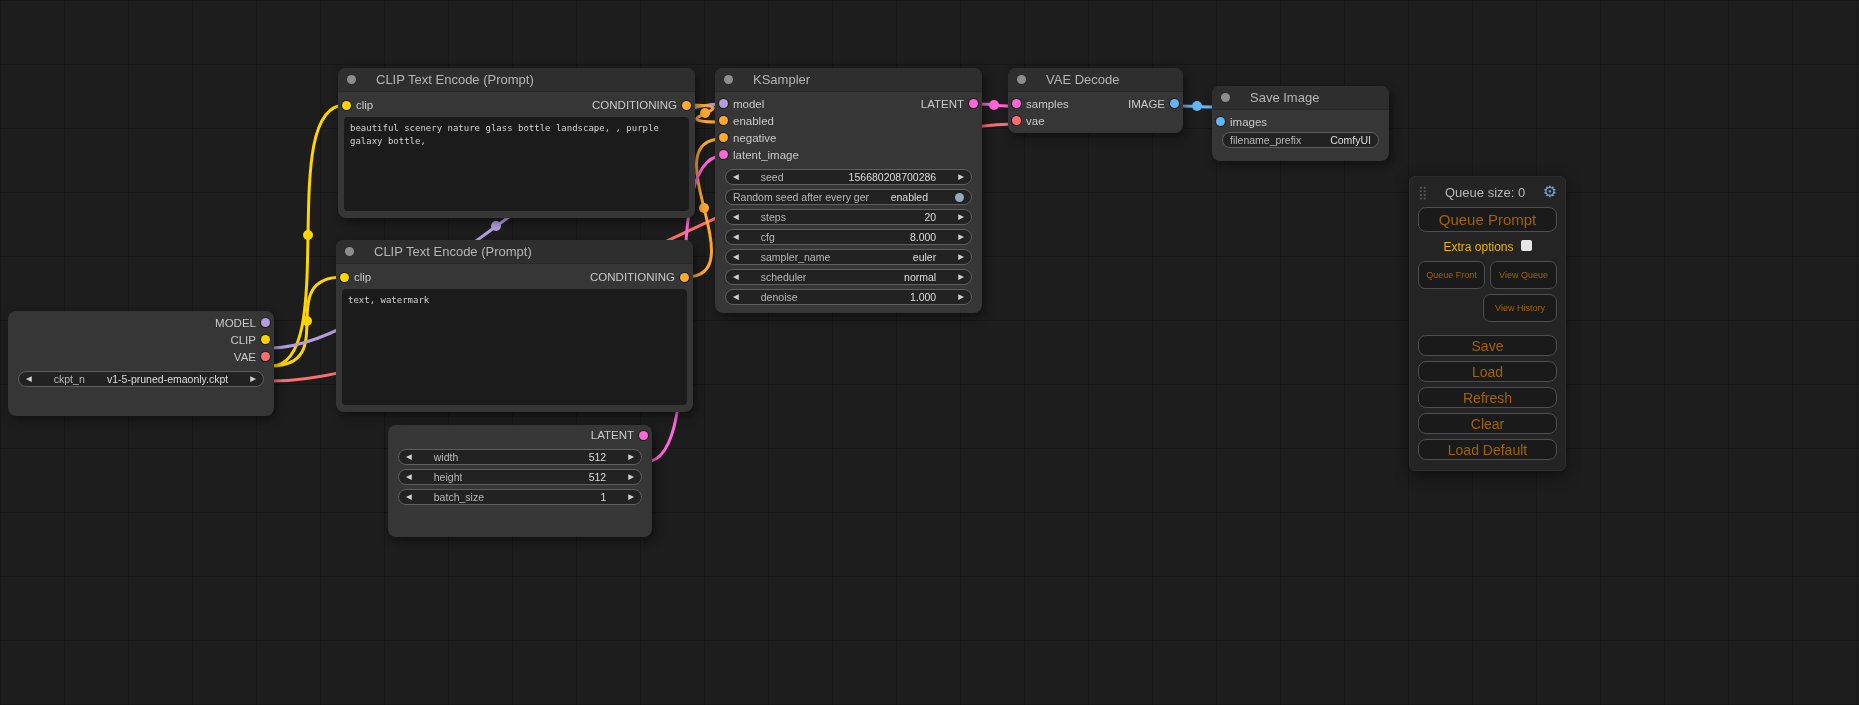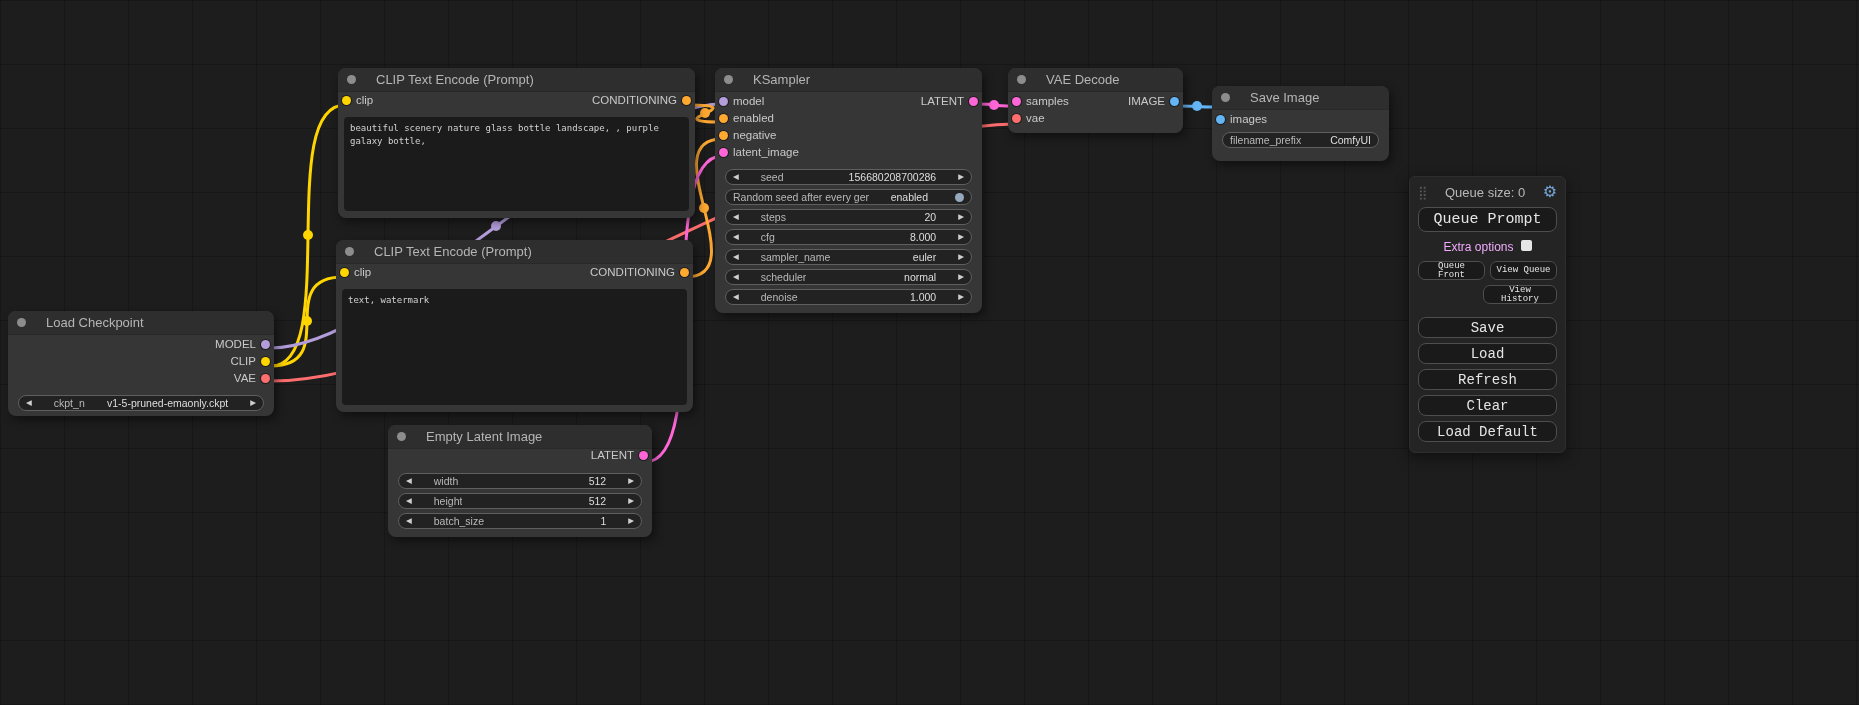--- a/index.html
+++ b/index.html
@@ -16,21 +16,21 @@
   .m-model{fill:#b39ddb}.m-clip{fill:#ffd500}
   .m-cond{fill:#ffa931}.m-latent{fill:#ff66d8}.m-image{fill:#64b5f6}
 
   .node{position:absolute;z-index:2;background:#363636;border-radius:8px;
     box-shadow:3px 4px 10px rgba(0,0,0,.45)}
   .node-title{height:24px;display:flex;align-items:center;gap:20px;padding:0 9px;
     background:#2e2e2e;border-bottom:1px solid #292929;border-radius:8px 8px 0 0;
     color:#b5b5b5;font-size:13px;white-space:nowrap}
   .collapse-dot{width:9px;height:9px;border-radius:50%;background:#8d8d8d;flex:none}
   .rows{padding-top:3px}
-  .slot-row{display:flex;justify-content:space-between;align-items:flex-start;
+  .slot-row{display:flex;justify-content:space-between;align-items:center;
     height:17px;padding:0 4px;color:#c9c9c9;font-size:11.5px}
   .slot-row.tall{height:22px;margin-top:2px}
   .slot-row.tall20{height:20px}
   .slot{display:flex;align-items:center;gap:5px;min-width:0}
   .slot.right{margin-left:auto}
   .dot{width:9px;height:9px;border-radius:50%;flex:none;box-shadow:0 0 0 1px rgba(15,15,15,.6)}
   .c-model{background:#b39ddb}.c-clip{background:#ffd500}.c-vae{background:#ff6e6e}
   .c-cond{background:#ffa931}.c-latent{background:#ff66d8}.c-image{background:#64b5f6}
 
   .prompt-text{position:absolute;left:6px;right:6px;bottom:7px;top:49px;background:#1b1b1b;
@@ -45,28 +45,28 @@
   .widget .wval{margin-left:auto;color:#dedede;white-space:nowrap}
   .widget .tdot{width:9px;height:9px;border-radius:50%;background:#95a8bd;flex:none;margin-left:5px}
 
   #menu{position:absolute;left:1409px;top:176px;width:157px;z-index:3;background:#242424;
     border:1px solid #2e2e2e;border-radius:6px;box-shadow:0 4px 14px rgba(0,0,0,.5);
     padding:7px 8px 10px;display:flex;flex-direction:column}
   .menu-header{display:flex;align-items:center;margin-bottom:7px;color:#b8b8b8;font-size:13px}
   .menu-header .drag{color:#565656;font-size:13px;line-height:1;cursor:grab}
   .menu-header .qsize{flex:1;text-align:center}
   .menu-header .gear{color:#74a3d3;font-size:16px;line-height:1;cursor:pointer}
-  .btn{display:block;width:100%;background:#1a1a1a;border:1px solid #4e4e4e;color:#e5e5e5;
-    border-radius:8px;font-family:Liberation Mono, monospace;cursor:pointer}
+  .btn{display:block;width:100%;background:#1a1a1a;border:1px solid #4e4e4e;color:#a16207;
+    border-radius:8px;font-family:Liberation Sans, sans-serif;cursor:pointer}
   .btn.big{height:25px;font-size:15px;margin-bottom:7px}
   .btn.med{height:21px;font-size:14px;margin-top:5px}
-  .btn.tiny{height:19px;font-size:9px;border-radius:7px;padding:0 4px;line-height:1}
+  .btn.tiny{height:28px;font-size:9px;border-radius:7px;padding:0 4px;line-height:1}
   .gap-top{margin-top:13px !important}
   .extra-row{display:flex;align-items:flex-start;justify-content:center;gap:7px;
-    font-size:12px;color:#f0abfc;margin:1px 0 7px}
+    font-size:12px;color:#eab308;margin:1px 0 7px}
   .checkbox{width:11px;height:11px;background:#e6e6e6;border-radius:2px;cursor:pointer}
   .pair-row{display:flex;gap:5px}
   .pair-row .btn{flex:1}
   .center-row{display:flex;justify-content:flex-end;margin-top:5px}
   .center-row .btn{width:74px}
 </style>
 </head>
 <body>
 
 <div id="canvas">
@@ -85,24 +85,20 @@
     <circle class="m-clip" cx="307" cy="321" r="5"></circle>
     <circle class="m-model" cx="496" cy="226" r="5"></circle>
     <circle class="m-cond" cx="705" cy="113" r="5"></circle>
     <circle class="m-cond" cx="704" cy="208" r="5"></circle>
     <circle class="m-latent" cx="683" cy="309" r="5"></circle>
     <circle class="m-latent" cx="994" cy="105" r="5"></circle>
     <circle class="m-image" cx="1197" cy="106" r="5"></circle>
   </svg>
 
   <div class="node" style="left:8px;top:311px;width:266px;height:105px">
-    <div class="node-title">
-      <span class="collapse-dot"></span>
-      <span>Load Checkpoint</span>
-    </div>
     <div class="rows">
       <div class="slot-row">
         <div class="slot right">
           <span>MODEL</span>
           <span class="dot c-model"></span>
         </div>
       </div>
       <div class="slot-row">
         <div class="slot right">
           <span>CLIP</span>
@@ -156,24 +152,20 @@
       </div>
       <div class="slot">
         <span>CONDITIONING</span>
         <span class="dot c-cond"></span>
       </div>
     </div>
     <div class="prompt-text">text, watermark</div>
   </div>
 
   <div class="node" style="left:388px;top:425px;width:264px;height:112px">
-    <div class="node-title">
-      <span class="collapse-dot"></span>
-      <span>Empty Latent Image</span>
-    </div>
     <div class="slot-row tall20">
       <div class="slot right">
         <span>LATENT</span>
         <span class="dot c-latent"></span>
       </div>
     </div>
     <div class="widgets" style="padding-top:4px">
       <div class="widget">
         <span class="warr">◀</span>
         <span class="wname">width</span>

